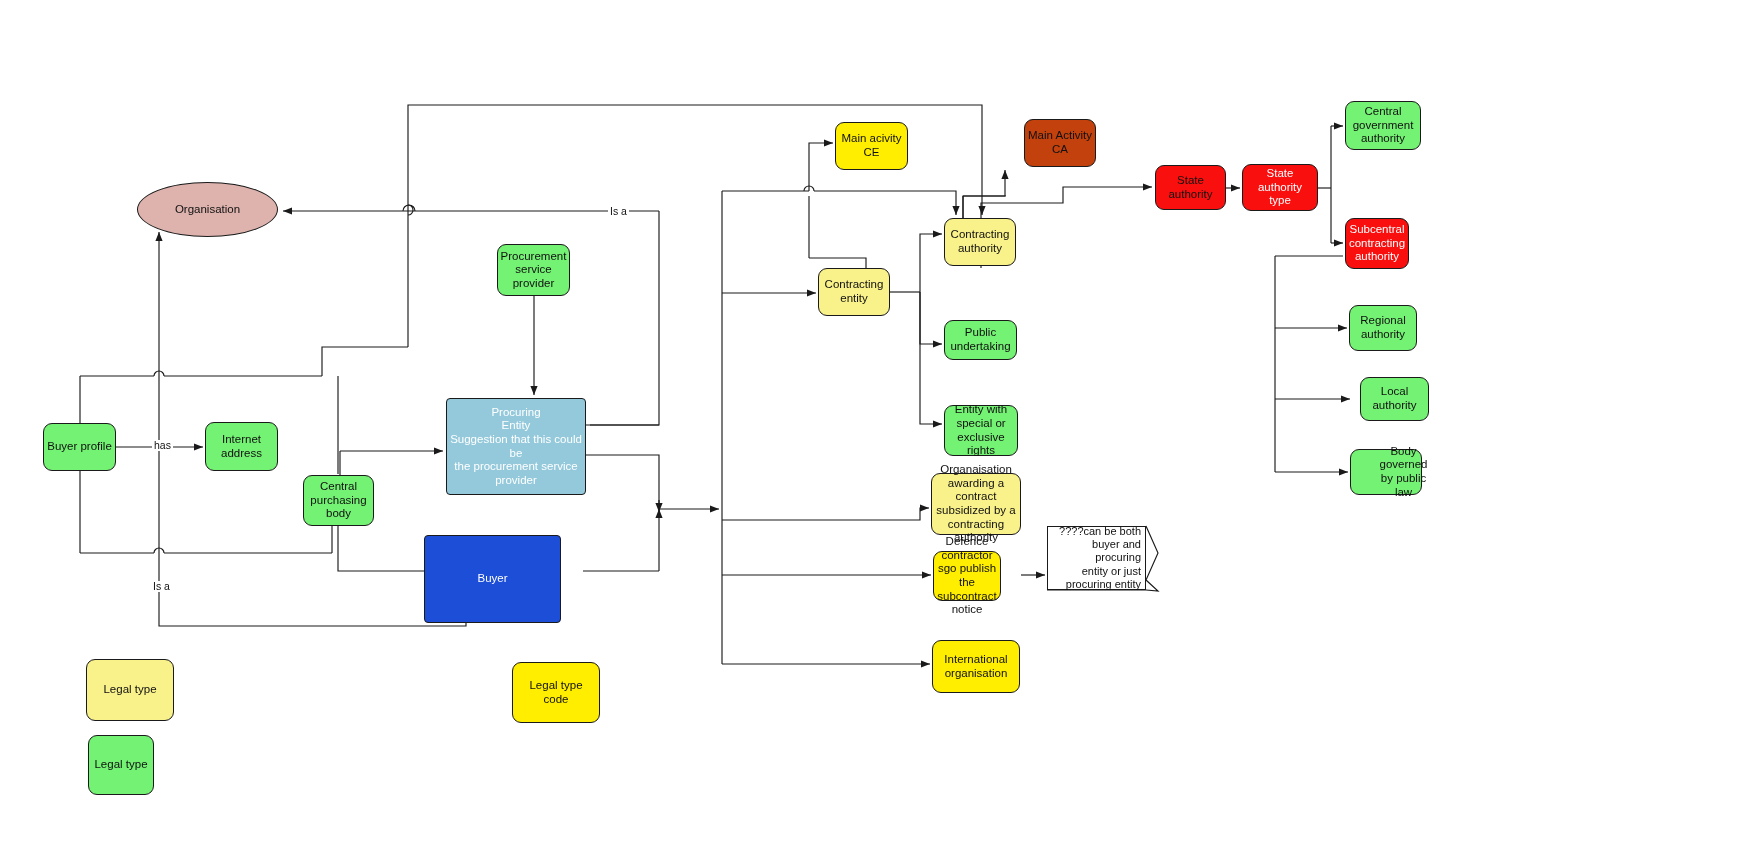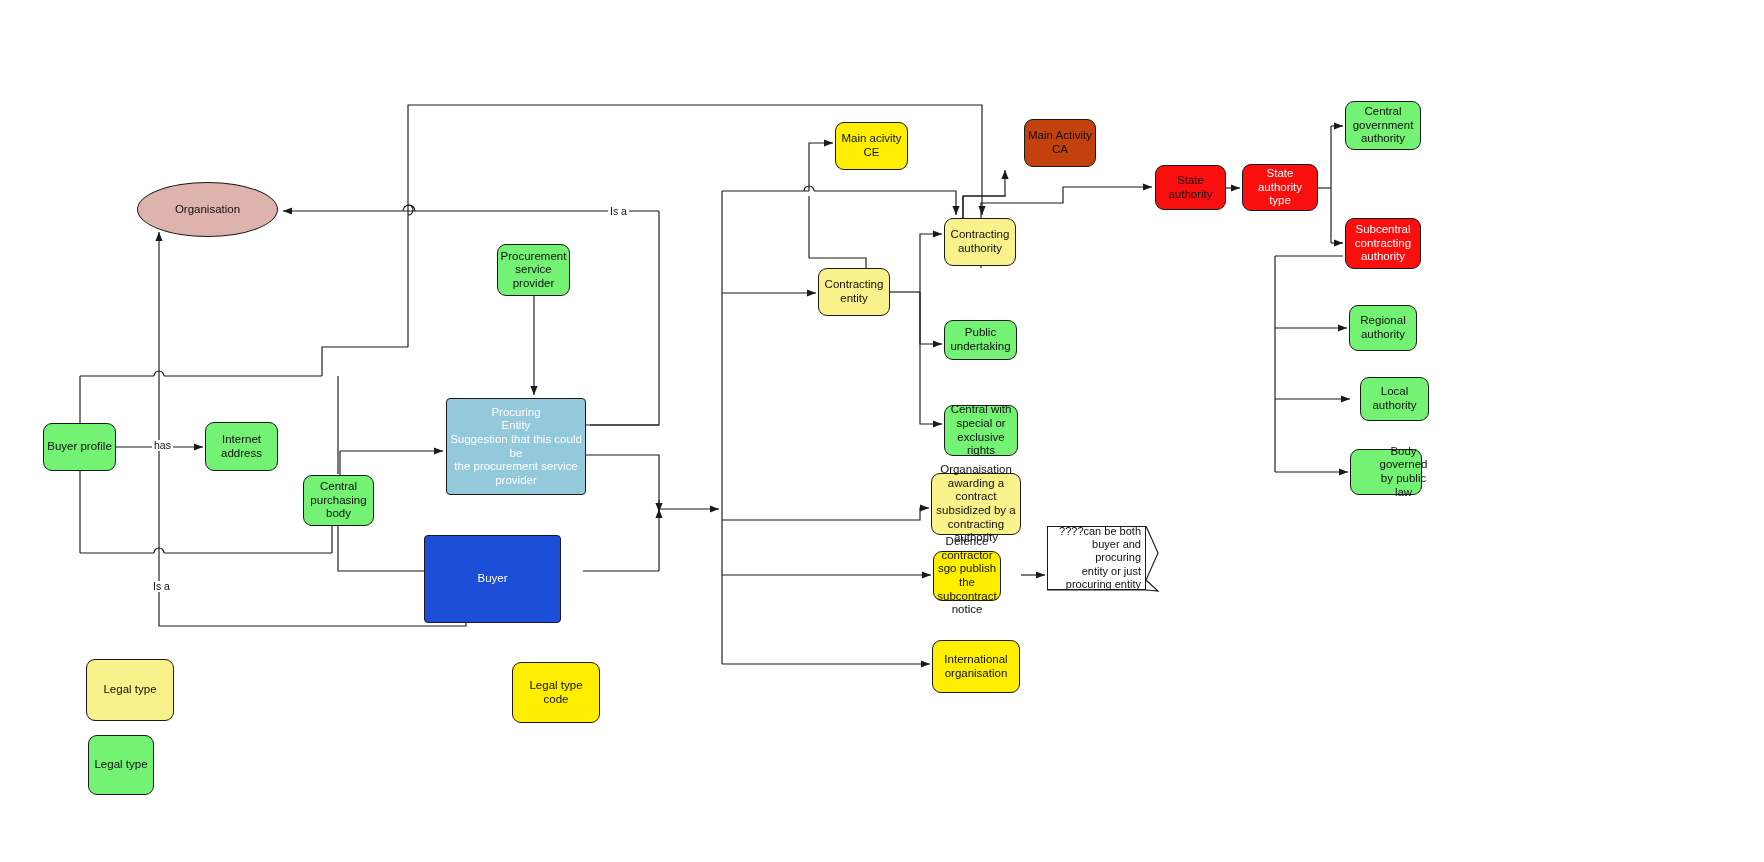--- a/index.html
+++ b/index.html
@@ -170,21 +170,21 @@
       </div>
       <div class="node" style="left: 944px; top: 218px; width: 72px; height: 48px; background: rgb(249, 241, 138); color: rgb(17, 17, 17);">
         <span class="node-label">Contracting
 authority</span>
       </div>
       <div class="node" style="left: 944px; top: 320px; width: 73px; height: 40px; background: rgb(115, 242, 115); color: rgb(17, 17, 17);">
         <span class="node-label">Public
 undertaking</span>
       </div>
       <div class="node" style="left: 944px; top: 405px; width: 74px; height: 51px; background: rgb(115, 242, 115); color: rgb(17, 17, 17);">
-        <span class="node-label">Central with
+        <span class="node-label">Entity with
 special or
 exclusive rights</span>
       </div>
       <div class="node" style="left: 931px; top: 473px; width: 90px; height: 62px; background: rgb(249, 241, 138); color: rgb(17, 17, 17);">
         <span class="node-label">Organaisation
 awarding a contract
 subsidized by a
 contracting
 authority</span>
       </div>
@@ -202,21 +202,21 @@
       </div>
       <div class="node" style="left: 1242px; top: 164px; width: 76px; height: 47px; background: rgb(250, 15, 15); color: rgb(255, 255, 255);">
         <span class="node-label">State authority
 type</span>
       </div>
       <div class="node" style="left: 1345px; top: 101px; width: 76px; height: 49px; background: rgb(115, 242, 115); color: rgb(17, 17, 17);">
         <span class="node-label">Central
 government
 authority</span>
       </div>
-      <div class="node" style="left: 1345px; top: 218px; width: 76px; height: 51px; background: rgb(250, 15, 15); color: rgb(255, 255, 255);">
+      <div class="node" style="left: 1345px; top: 218px; width: 64px; height: 51px; background: rgb(250, 15, 15); color: rgb(255, 255, 255);">
         <span class="node-label">Subcentral
 contracting
 authority</span>
       </div>
       <div class="node" style="left: 1349px; top: 305px; width: 68px; height: 46px; background: rgb(115, 242, 115); color: rgb(17, 17, 17);">
         <span class="node-label">Regional
 authority</span>
       </div>
       <div class="node" style="left: 1352px; top: 377px; width: 69px; height: 44px; background: rgb(115, 242, 115); color: rgb(17, 17, 17); margin-left: 8px;">
         <span class="node-label">Local authority</span>

